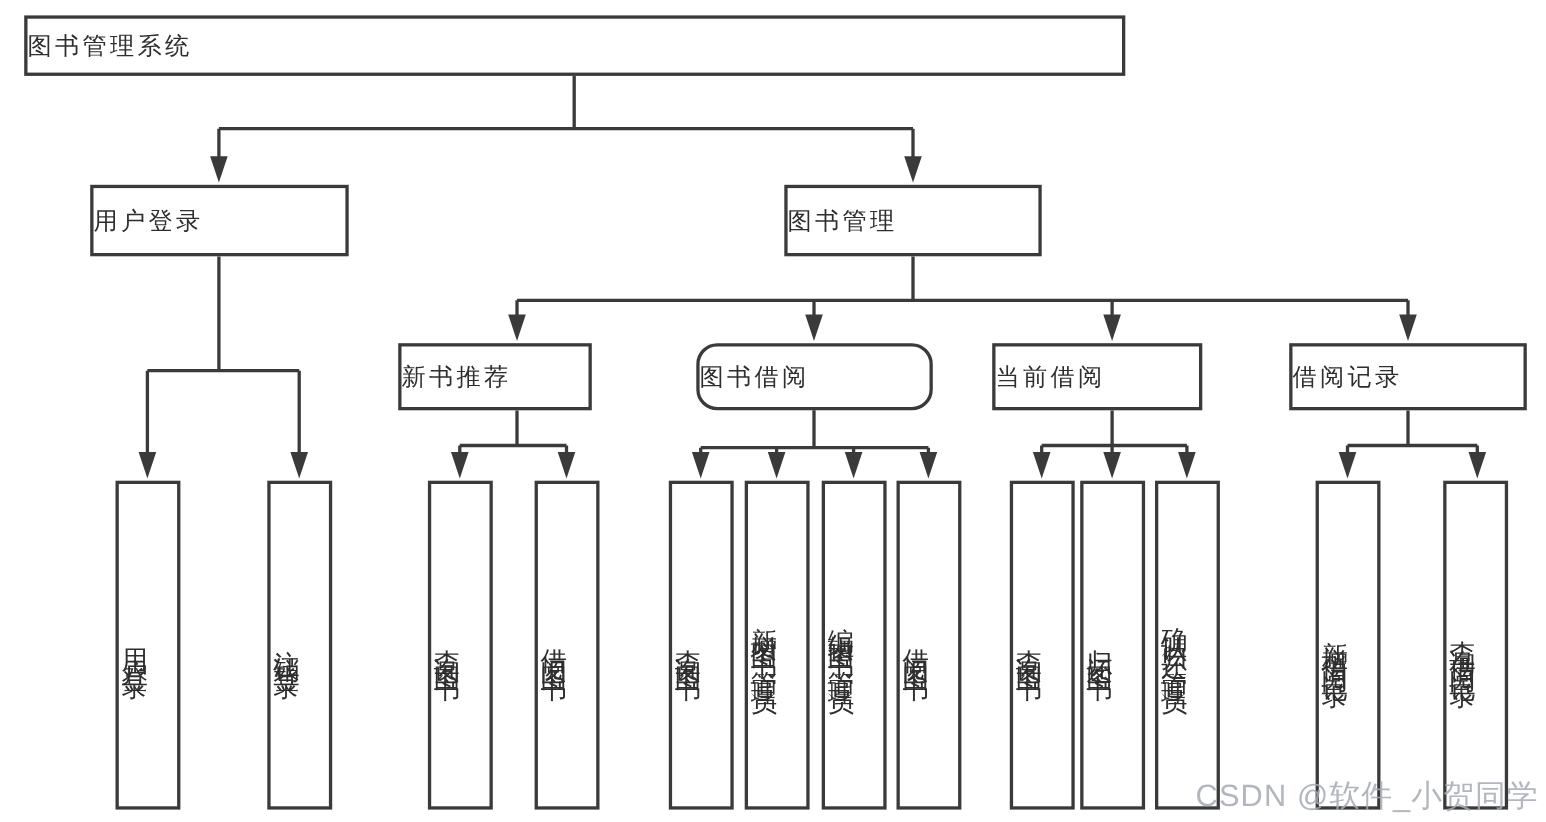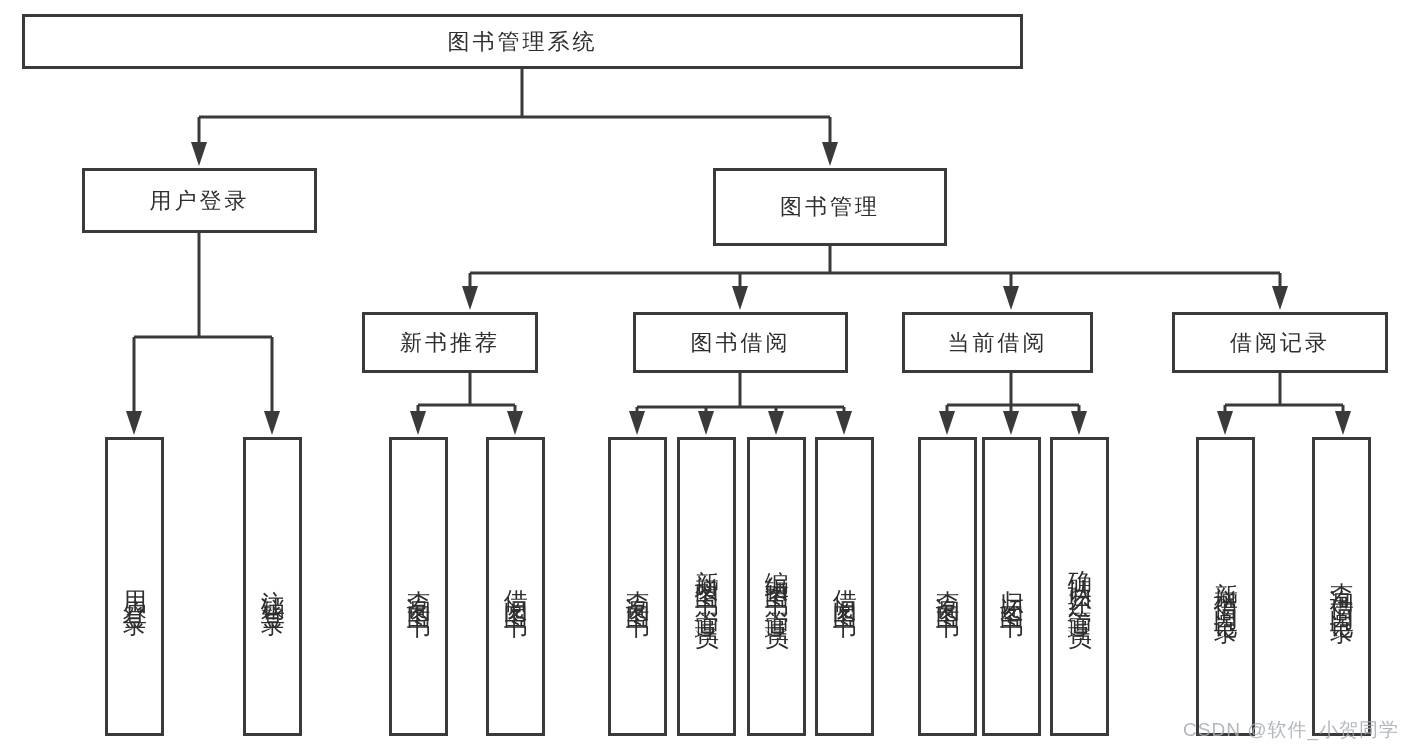--- a/index.html
+++ b/index.html
@@ -11,21 +11,21 @@
     overflow:hidden;
   }
   #connectors{position:absolute;left:0;top:0;z-index:1;}
   .box{
     position:absolute;
     box-sizing:border-box;
     border:3px solid #3a3a3a;
     background:#ffffff;
     display:flex;
     align-items:center;
-    justify-content:center;
+    justify-content:flex-start;
     z-index:2;
     color:#2e2e2e;
   }
   .hbox{
     font-size:22px;
     letter-spacing:3px;
     white-space:nowrap;
   }
   .vbox{
     top:437px;
@@ -36,44 +36,44 @@
     writing-mode:vertical-rl;
     text-orientation:mixed;
     font-size:24px;
     letter-spacing:8px;
     line-height:1.1;
     white-space:nowrap;
   }
   
   #root {left:22px;  top:14px;  width:1001px;height:55px;}
   #l2-0 {left:82px;  top:168px; width:235px; height:65px;}
-  #l2-1 {left:713px; top:168px; width:234px; height:78px;}
+  #l2-1 {left:713px; top:168px; width:234px; height:65px;}
   #l3-0 {left:362px; top:312px; width:176px; height:61px;}
-  #l3-1 {left:633px; top:312px; width:215px; height:61px;}
+  #l3-1 {left:633px; top:312px; width:215px; height:61px;border-radius:19px;}
   #l3-2 {left:902px; top:312px; width:191px; height:61px;}
   #l3-3 {left:1172px;top:312px; width:216px; height:61px;}
   #lf-0 {left:105px;}
   #lf-1 {left:243px;}
   #lf-2 {left:389px;}
   #lf-3 {left:486px;}
   #lf-4 {left:608px;}
   #lf-5 {left:677px;}
   #lf-6 {left:747px;}
   #lf-7 {left:815px;}
   #lf-8 {left:918px;}
   #lf-9 {left:982px;}
   #lf-10{left:1050px;}
   #lf-11{left:1196px;}
   #lf-12{left:1312px;}
   #watermark{
     position:absolute;
     right:6px;
     bottom:4px;
     z-index:10;
-    font-size:19px;
+    font-size:28px;
     color:rgba(164,169,180,0.85);
     letter-spacing:1px;
     white-space:nowrap;
   }
   .cline{stroke:#3a3a3a;stroke-width:3;fill:none;}
   .ahead{fill:#3a3a3a;stroke:none;}
 </style>
 </head>
 <body>
 

